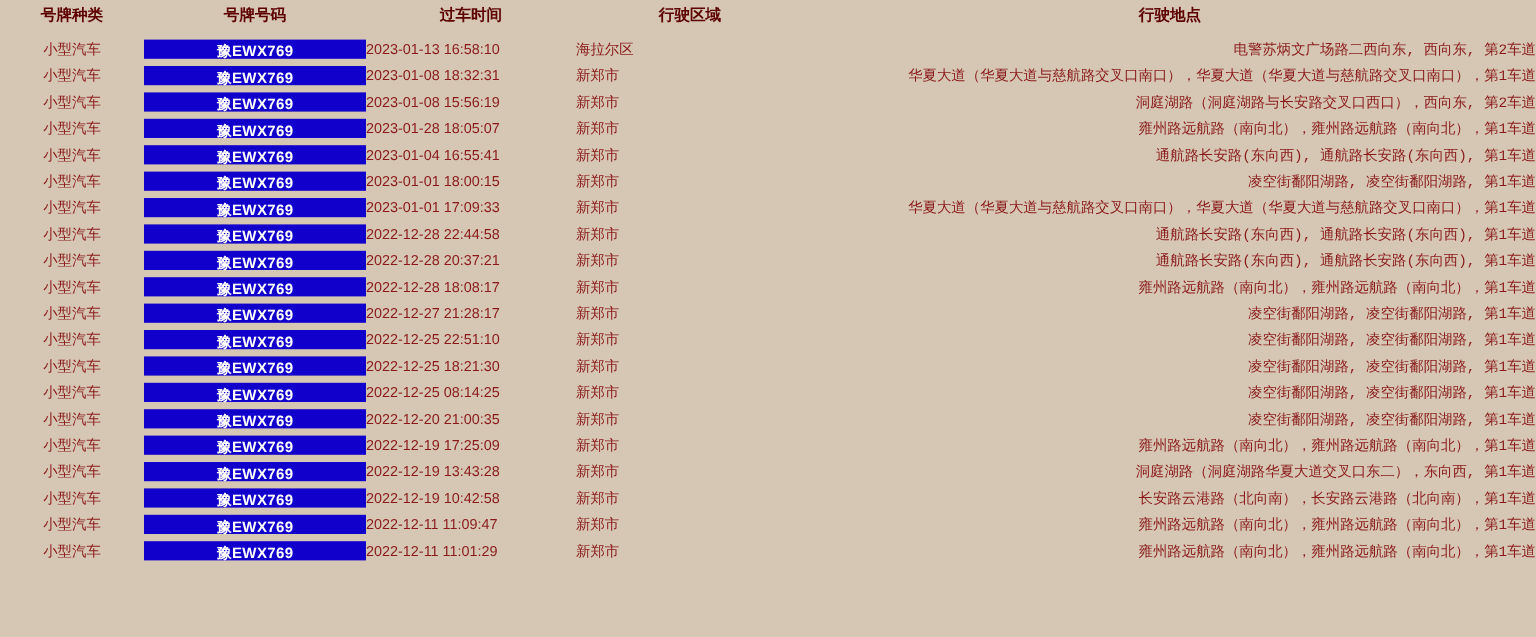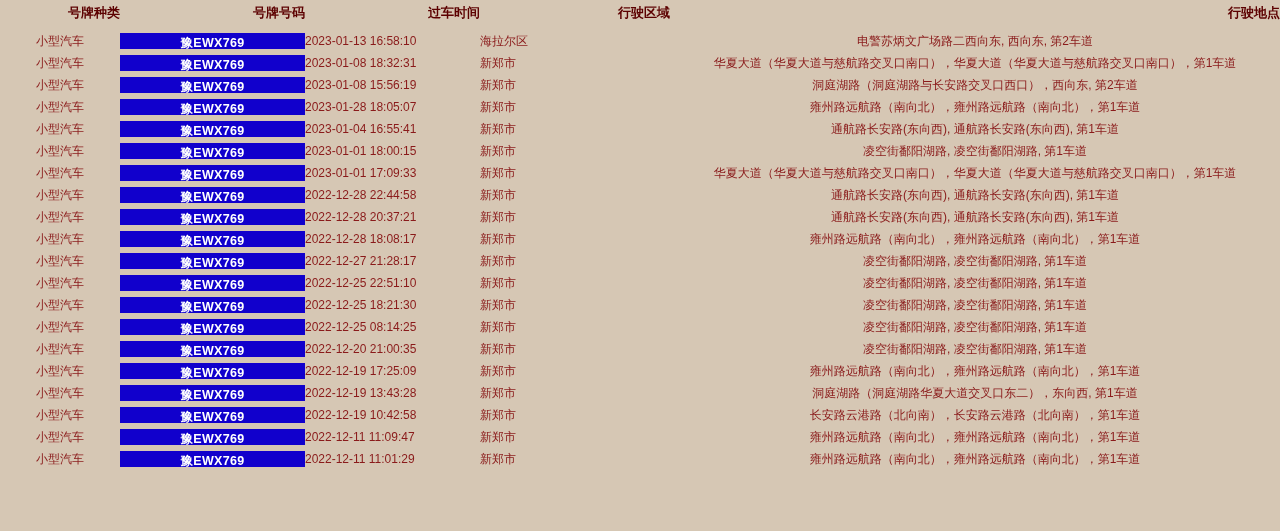--- a/index.html
+++ b/index.html
@@ -23,21 +23,21 @@
   table.records {
     width: 1280px;
     border-collapse: collapse;
     table-layout: fixed;
   }
   table.records th {
     font-weight: bold;
     font-size: 13px;
     color: #5c0000;
     padding: 4px 0 8px 0;
-    text-align: right;
+    text-align: center;
     white-space: nowrap;
   }
   table.records td {
     padding: 0;
     height: 22px;
     vertical-align: middle;
     white-space: nowrap;
     font-size: 12px;
     color: #8a1a1a;
   }
@@ -70,25 +70,26 @@
   .cell-time {
     text-align: left;
     color: #8a1a1a;
   }
   .cell-area {
     text-align: left;
     padding-left: 4px;
     color: #9b1c1c;
   }
   .cell-place {
-    text-align: center;
+    text-align: right;
     padding-left: 4px;
     color: #8a1a1a;
     overflow: hidden;
     text-overflow: clip;
+    font-family: Liberation Mono, monospace;
   }
   .footer {
     margin-top: 10px;
     padding-left: 12px;
     font-size: 12px;
     color: #6b1111;
   }
   .footer .pagenum {
     display: inline-block;
     padding: 0 3px;

